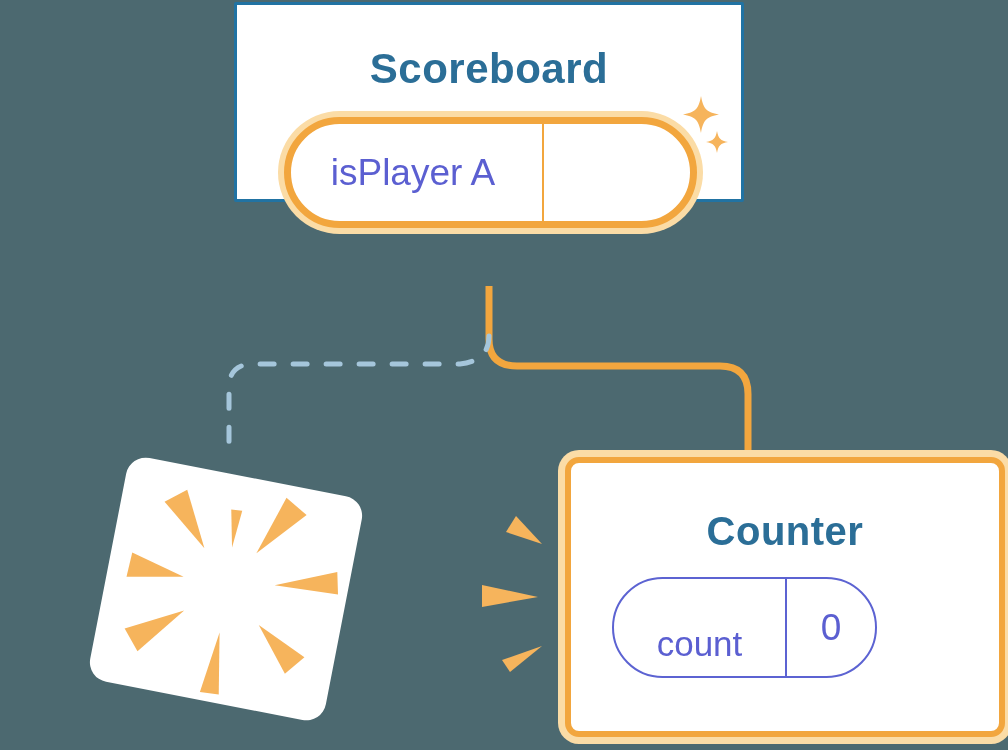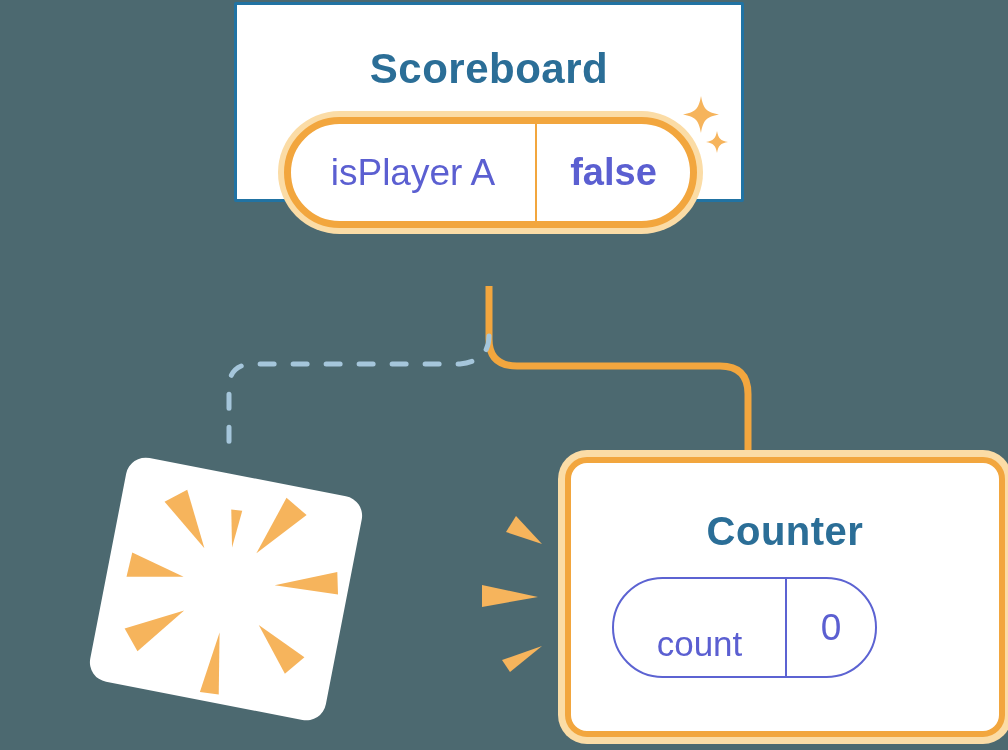--- a/index.html
+++ b/index.html
@@ -43,21 +43,21 @@
   #scoreboard-card {
     left: 234px; top: 2px;
     width: 510px; height: 200px;
     border: 3px solid var(--card_border_blue);
     border-radius: 2px;
   }
   #counter-card {
     left: 565px; top: 457px;
     width: 440px; height: 280px;
     border: 6px solid var(--accent_orange);
-    border-radius: 22px;
+    border-radius: 14px;
     box-shadow: 0 0 0 7px var(--orange_glow);
   }
   .card-title {
     position: absolute;
     left: 0; right: 0;
     text-align: center;
     color: var(--title_teal);
     font-weight: 600;
     letter-spacing: 0.5px;
   }
@@ -69,20 +69,21 @@
     display: flex;
     align-items: stretch;
     background: var(--card_bg);
   }
   #scoreboard-pill {
     left: 47px; top: 112px;
     width: 413px; height: 111px;
     border: 7px solid var(--accent_orange);
     border-radius: 60px;
     box-shadow: 0 0 0 6px var(--orange_glow);
+    gap: 7px;
   }
   #counter-pill {
     left: 41px; top: 114px;
     width: 265px; height: 101px;
     border: 2.5px solid var(--pill_border_purple);
     border-radius: 52px;
   }
   .pill-cell {
     display: flex;
     align-items: center;
@@ -129,21 +130,20 @@
       <polygon class="burst-fill" points="952,595 1007,585 1008,607"></polygon>
       <polygon class="burst-fill" points="948,647 984,662 975,673"></polygon>
     </g>
   </svg>
 
   <div id="scoreboard-card" class="component-card">
     <div class="card-title">Scoreboard</div>
     <div id="scoreboard-pill" class="state-pill">
       <div class="pill-cell pill-label">isPlayer A</div>
       <div class="pill-divider"></div>
-      <div class="pill-cell pill-value">false</div>
     </div>
   </div>
 
   <div id="counter-card" class="component-card">
     <div class="card-title">Counter</div>
     <div id="counter-pill" class="state-pill">
       <div class="pill-cell pill-label">count</div>
       <div class="pill-divider"></div>
       <div class="pill-cell pill-value">0</div>
     </div>

